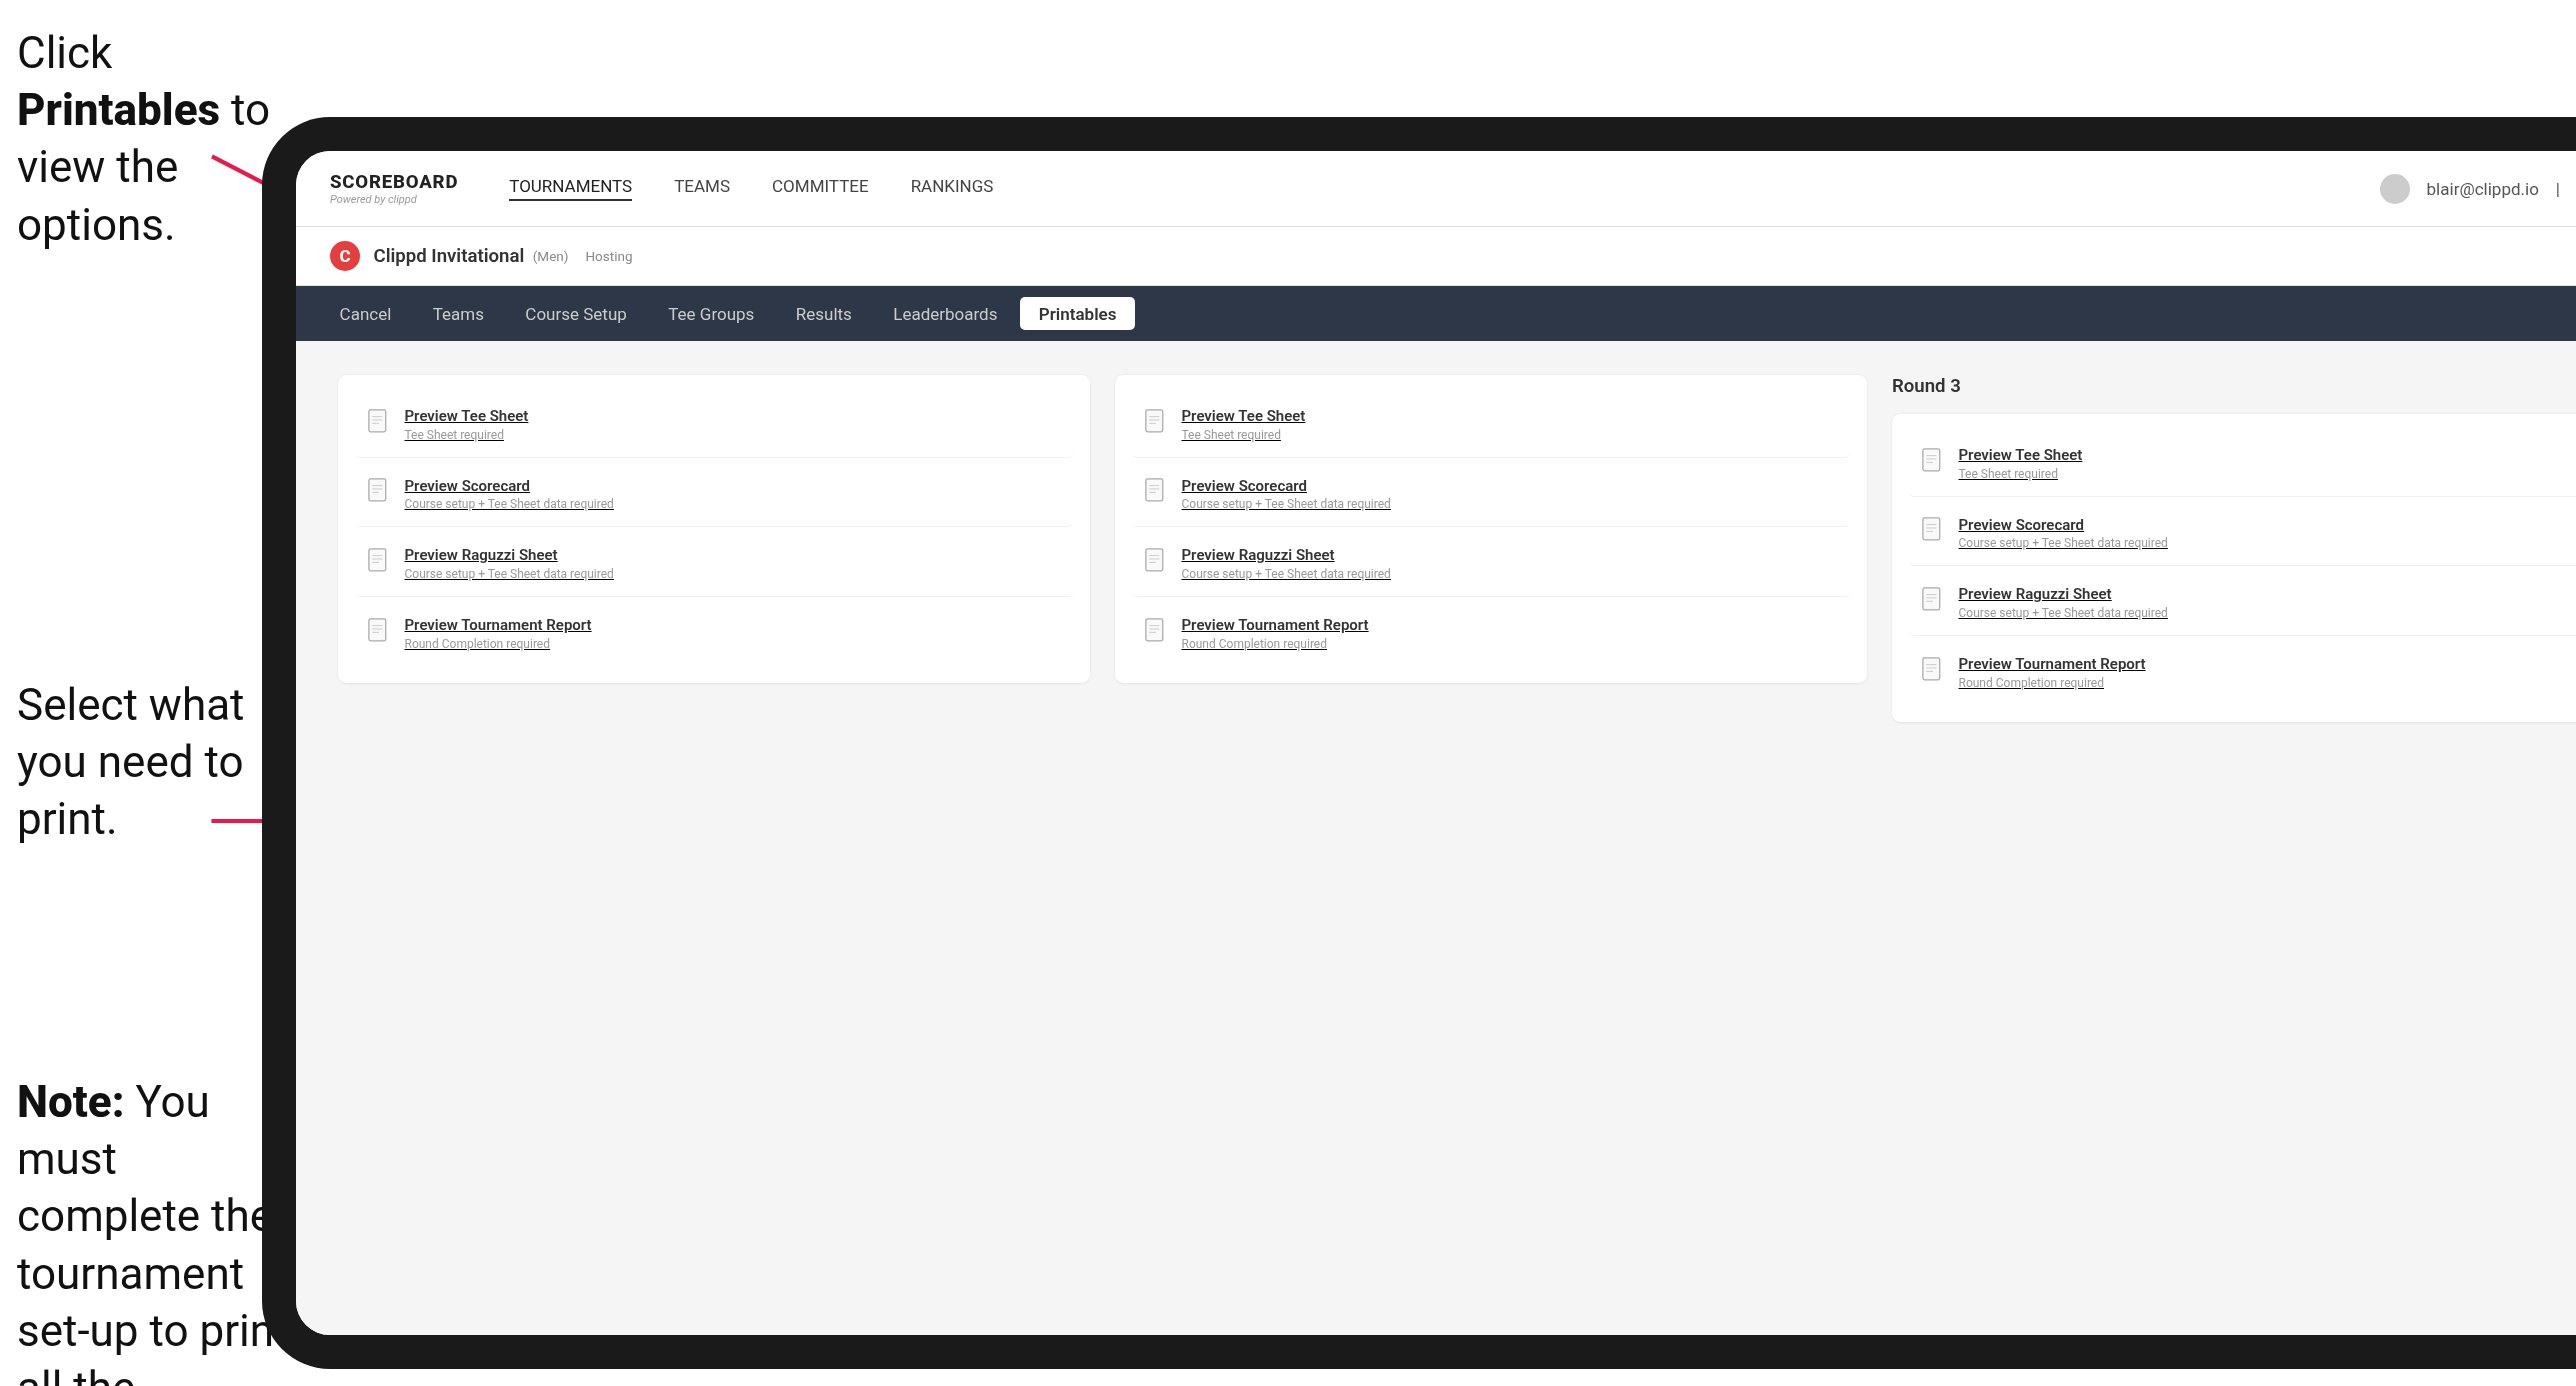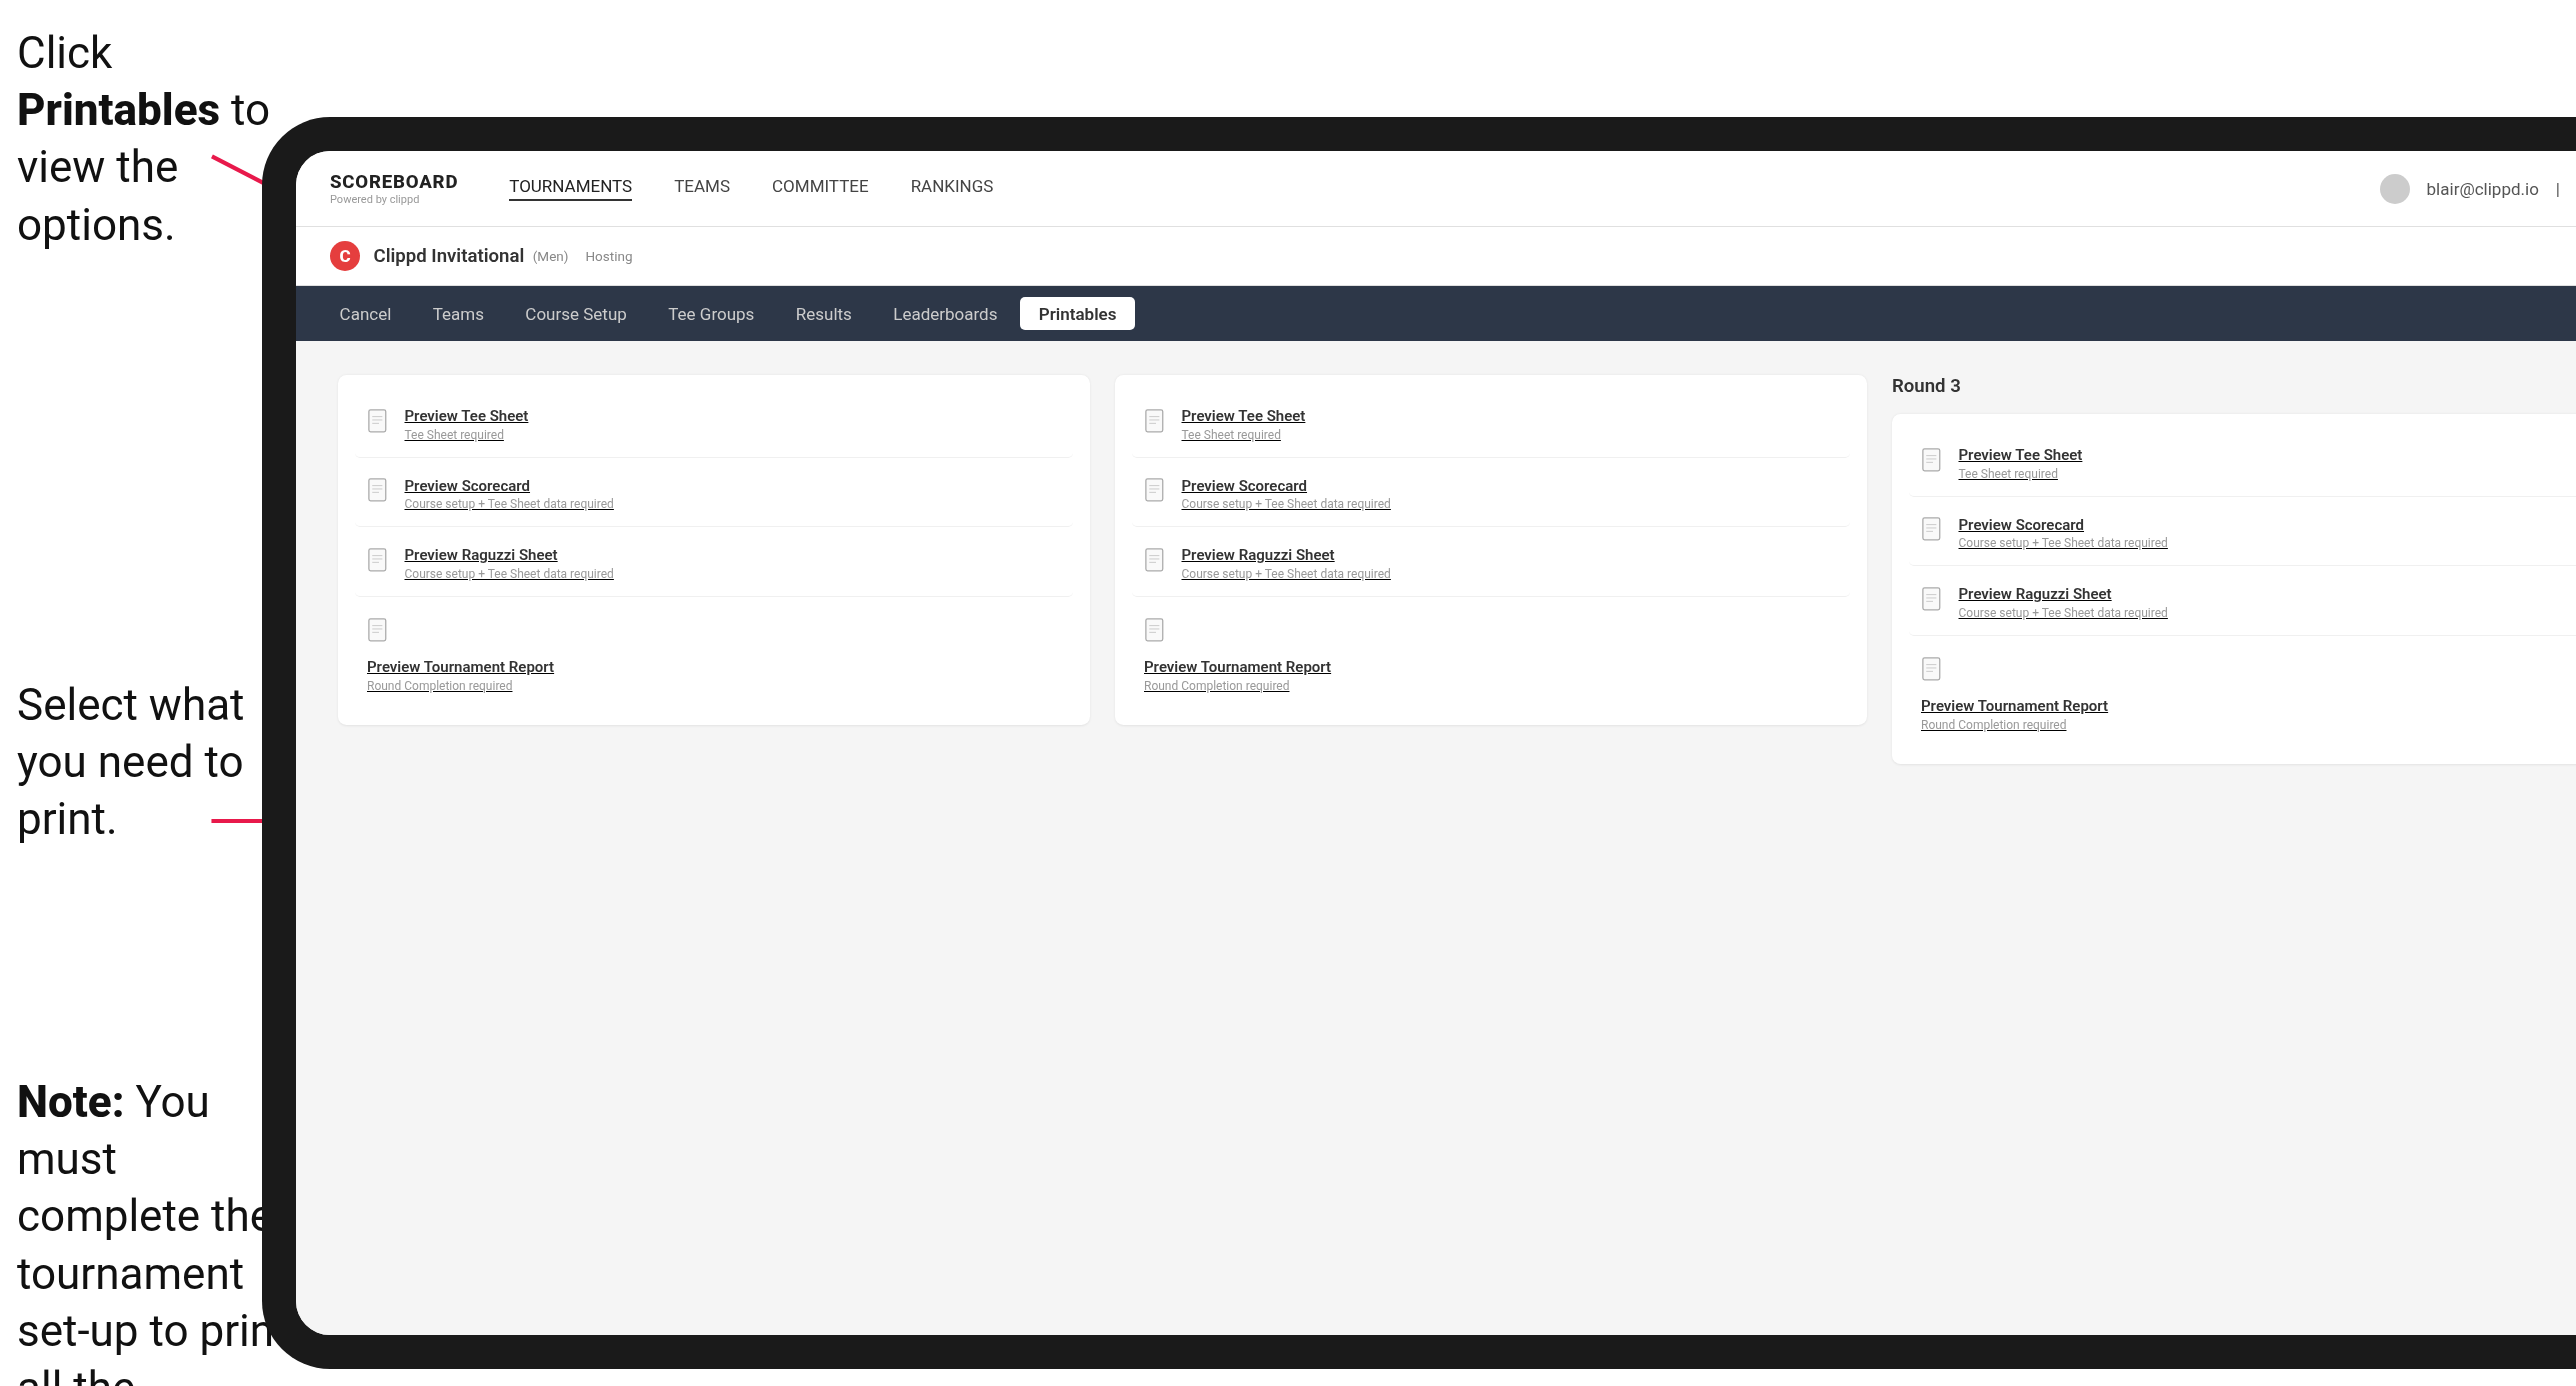--- a/index.html
+++ b/index.html
@@ -88,20 +88,21 @@
     }
     .logo-title {
       font-size: 18.6px;
       font-weight: 800;
       letter-spacing: 0.8px;
       color: #222;
     }
     .logo-sub {
       font-size: 11px;
       color: #999;
+      font-style: italic;
     }
 
     .nav-links {
       display: flex;
       align-items: center;
       gap: 42px;
       flex: 1;
     }
     .nav-link {
       font-size: 17px;
@@ -237,21 +238,20 @@
       align-items: flex-start;
       gap: 13.5px;
       padding: 15px 12px;
       border-radius: 5px;
       cursor: pointer;
       border-bottom: 0.8px solid #f0f0f0;
       text-decoration: underline;
     }
     .print-card:last-child {
       border-bottom: none;
-      flex-direction: column;
     }
 
     .print-card-content {
       display: flex;
       flex-direction: column;
     }
     .print-card-title {
       font-size: 15px;
       font-weight: 600;
       color: #333;

